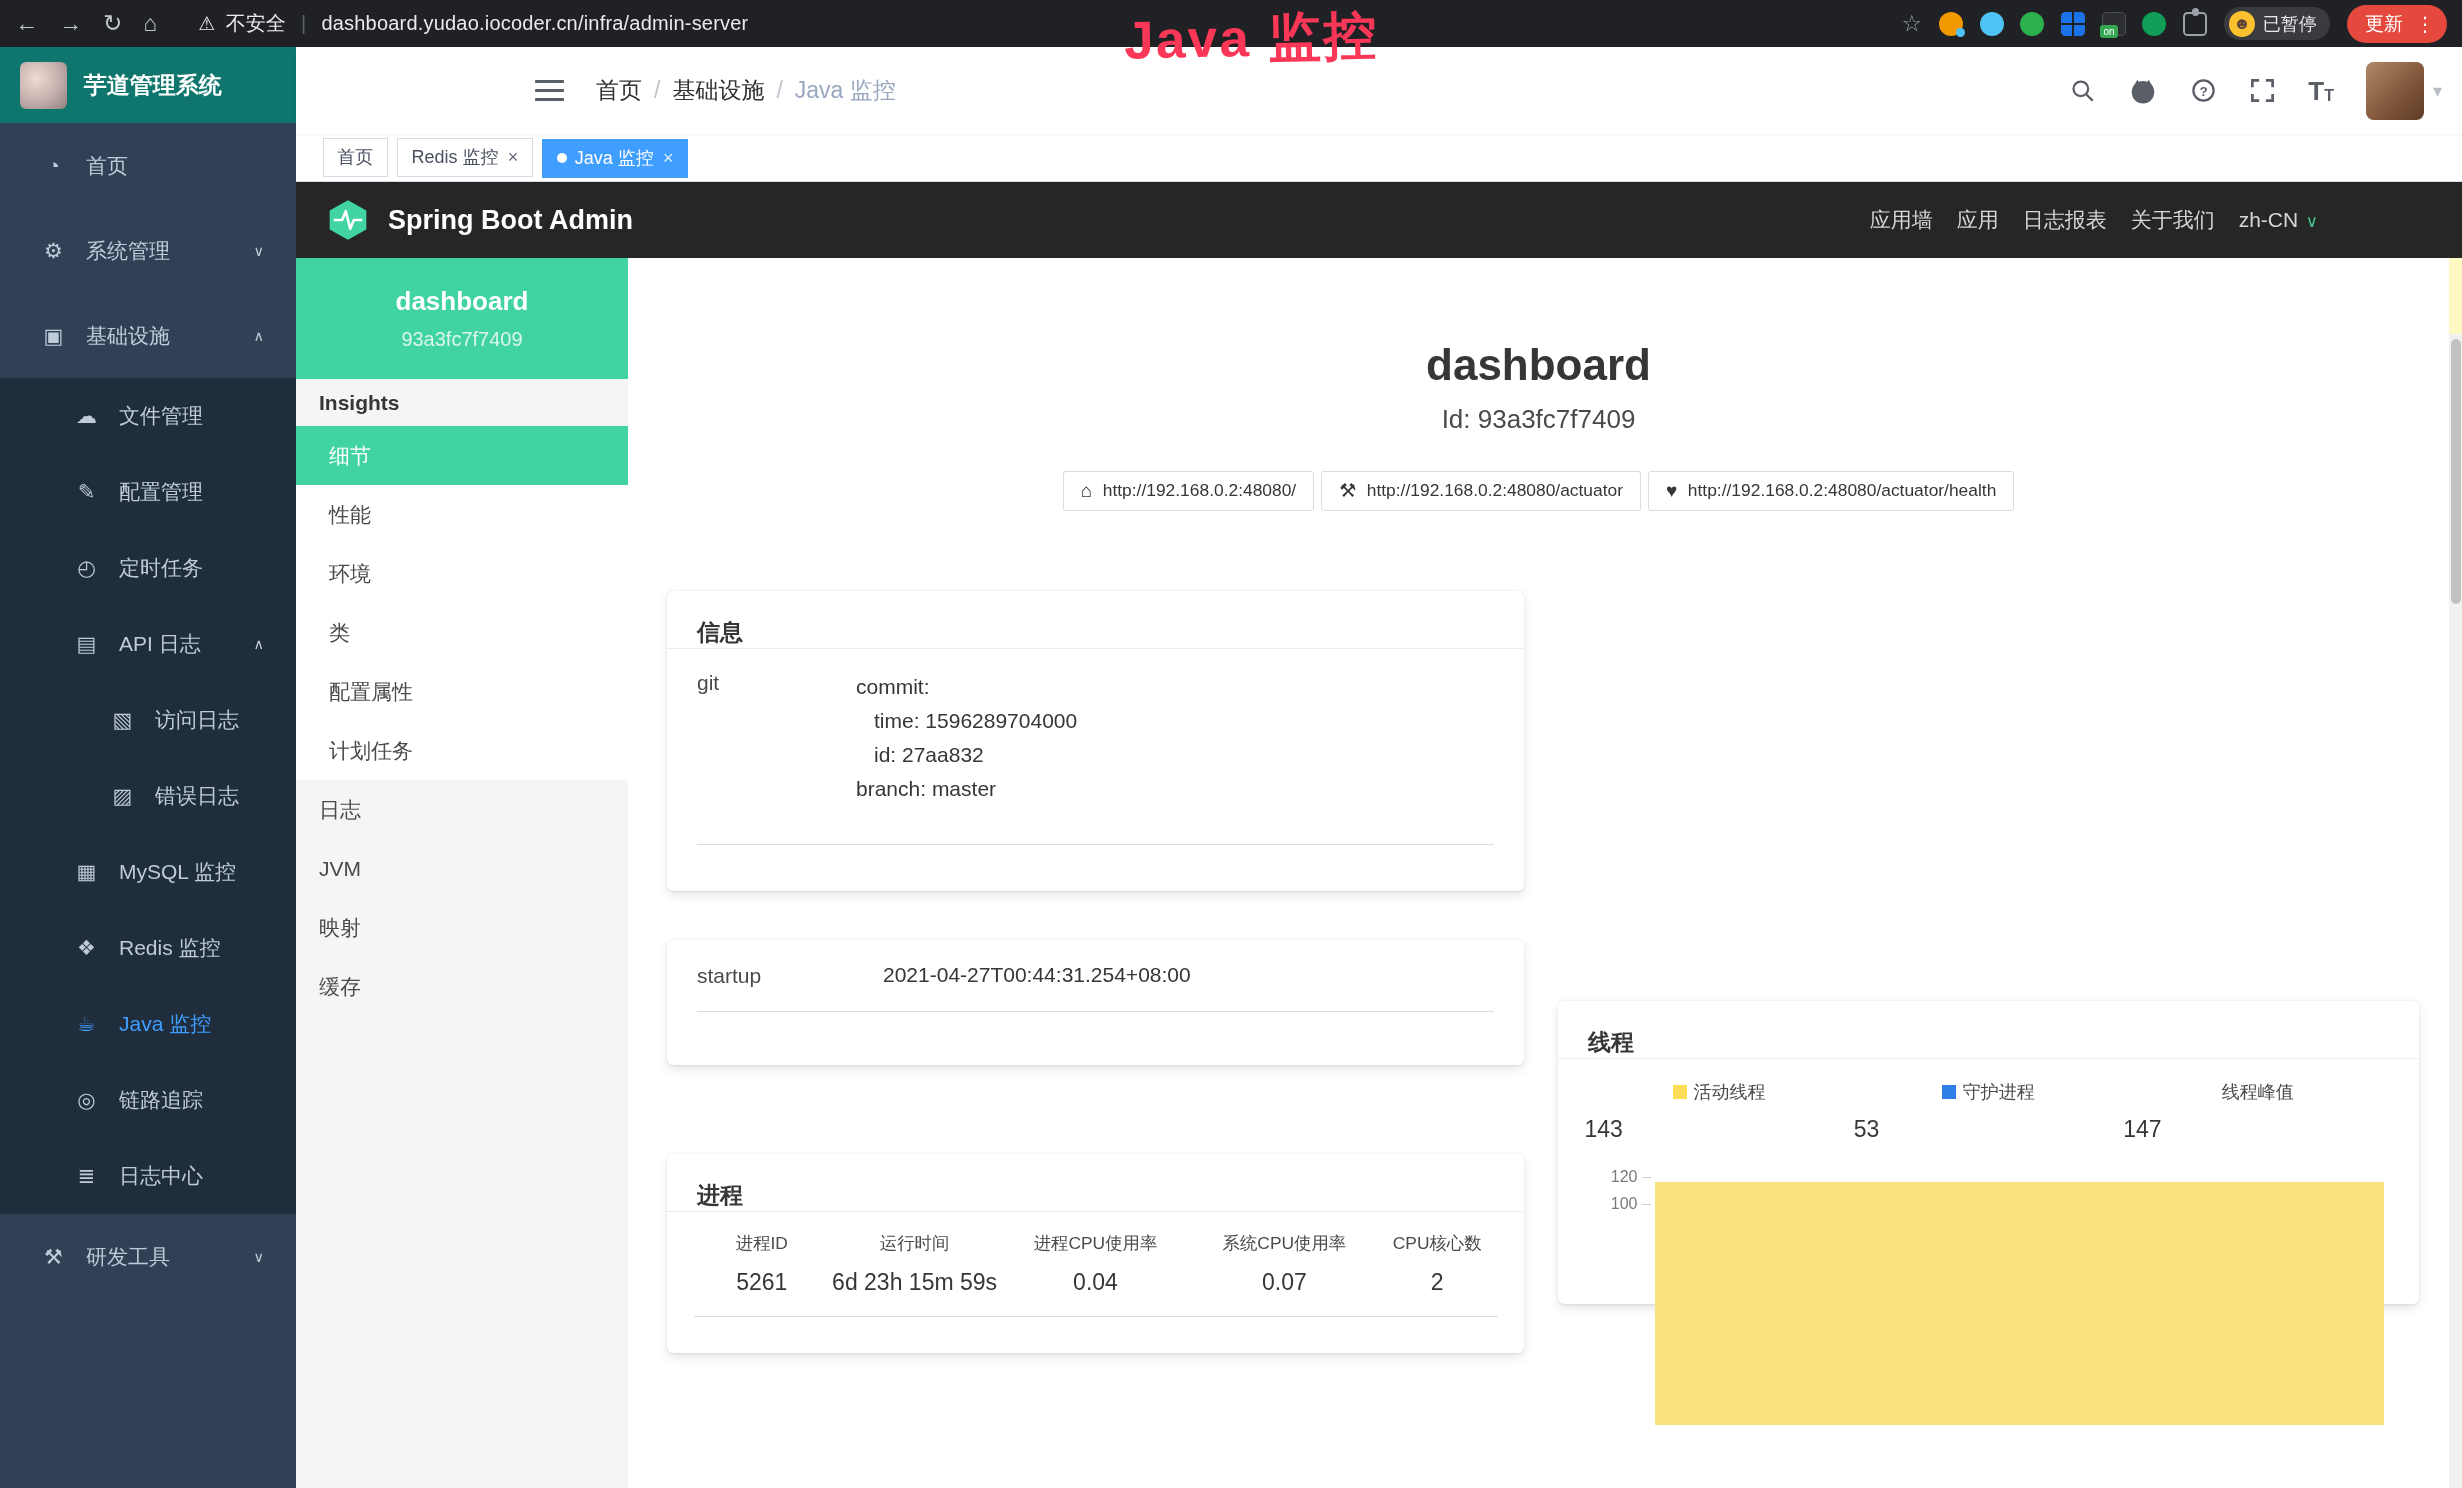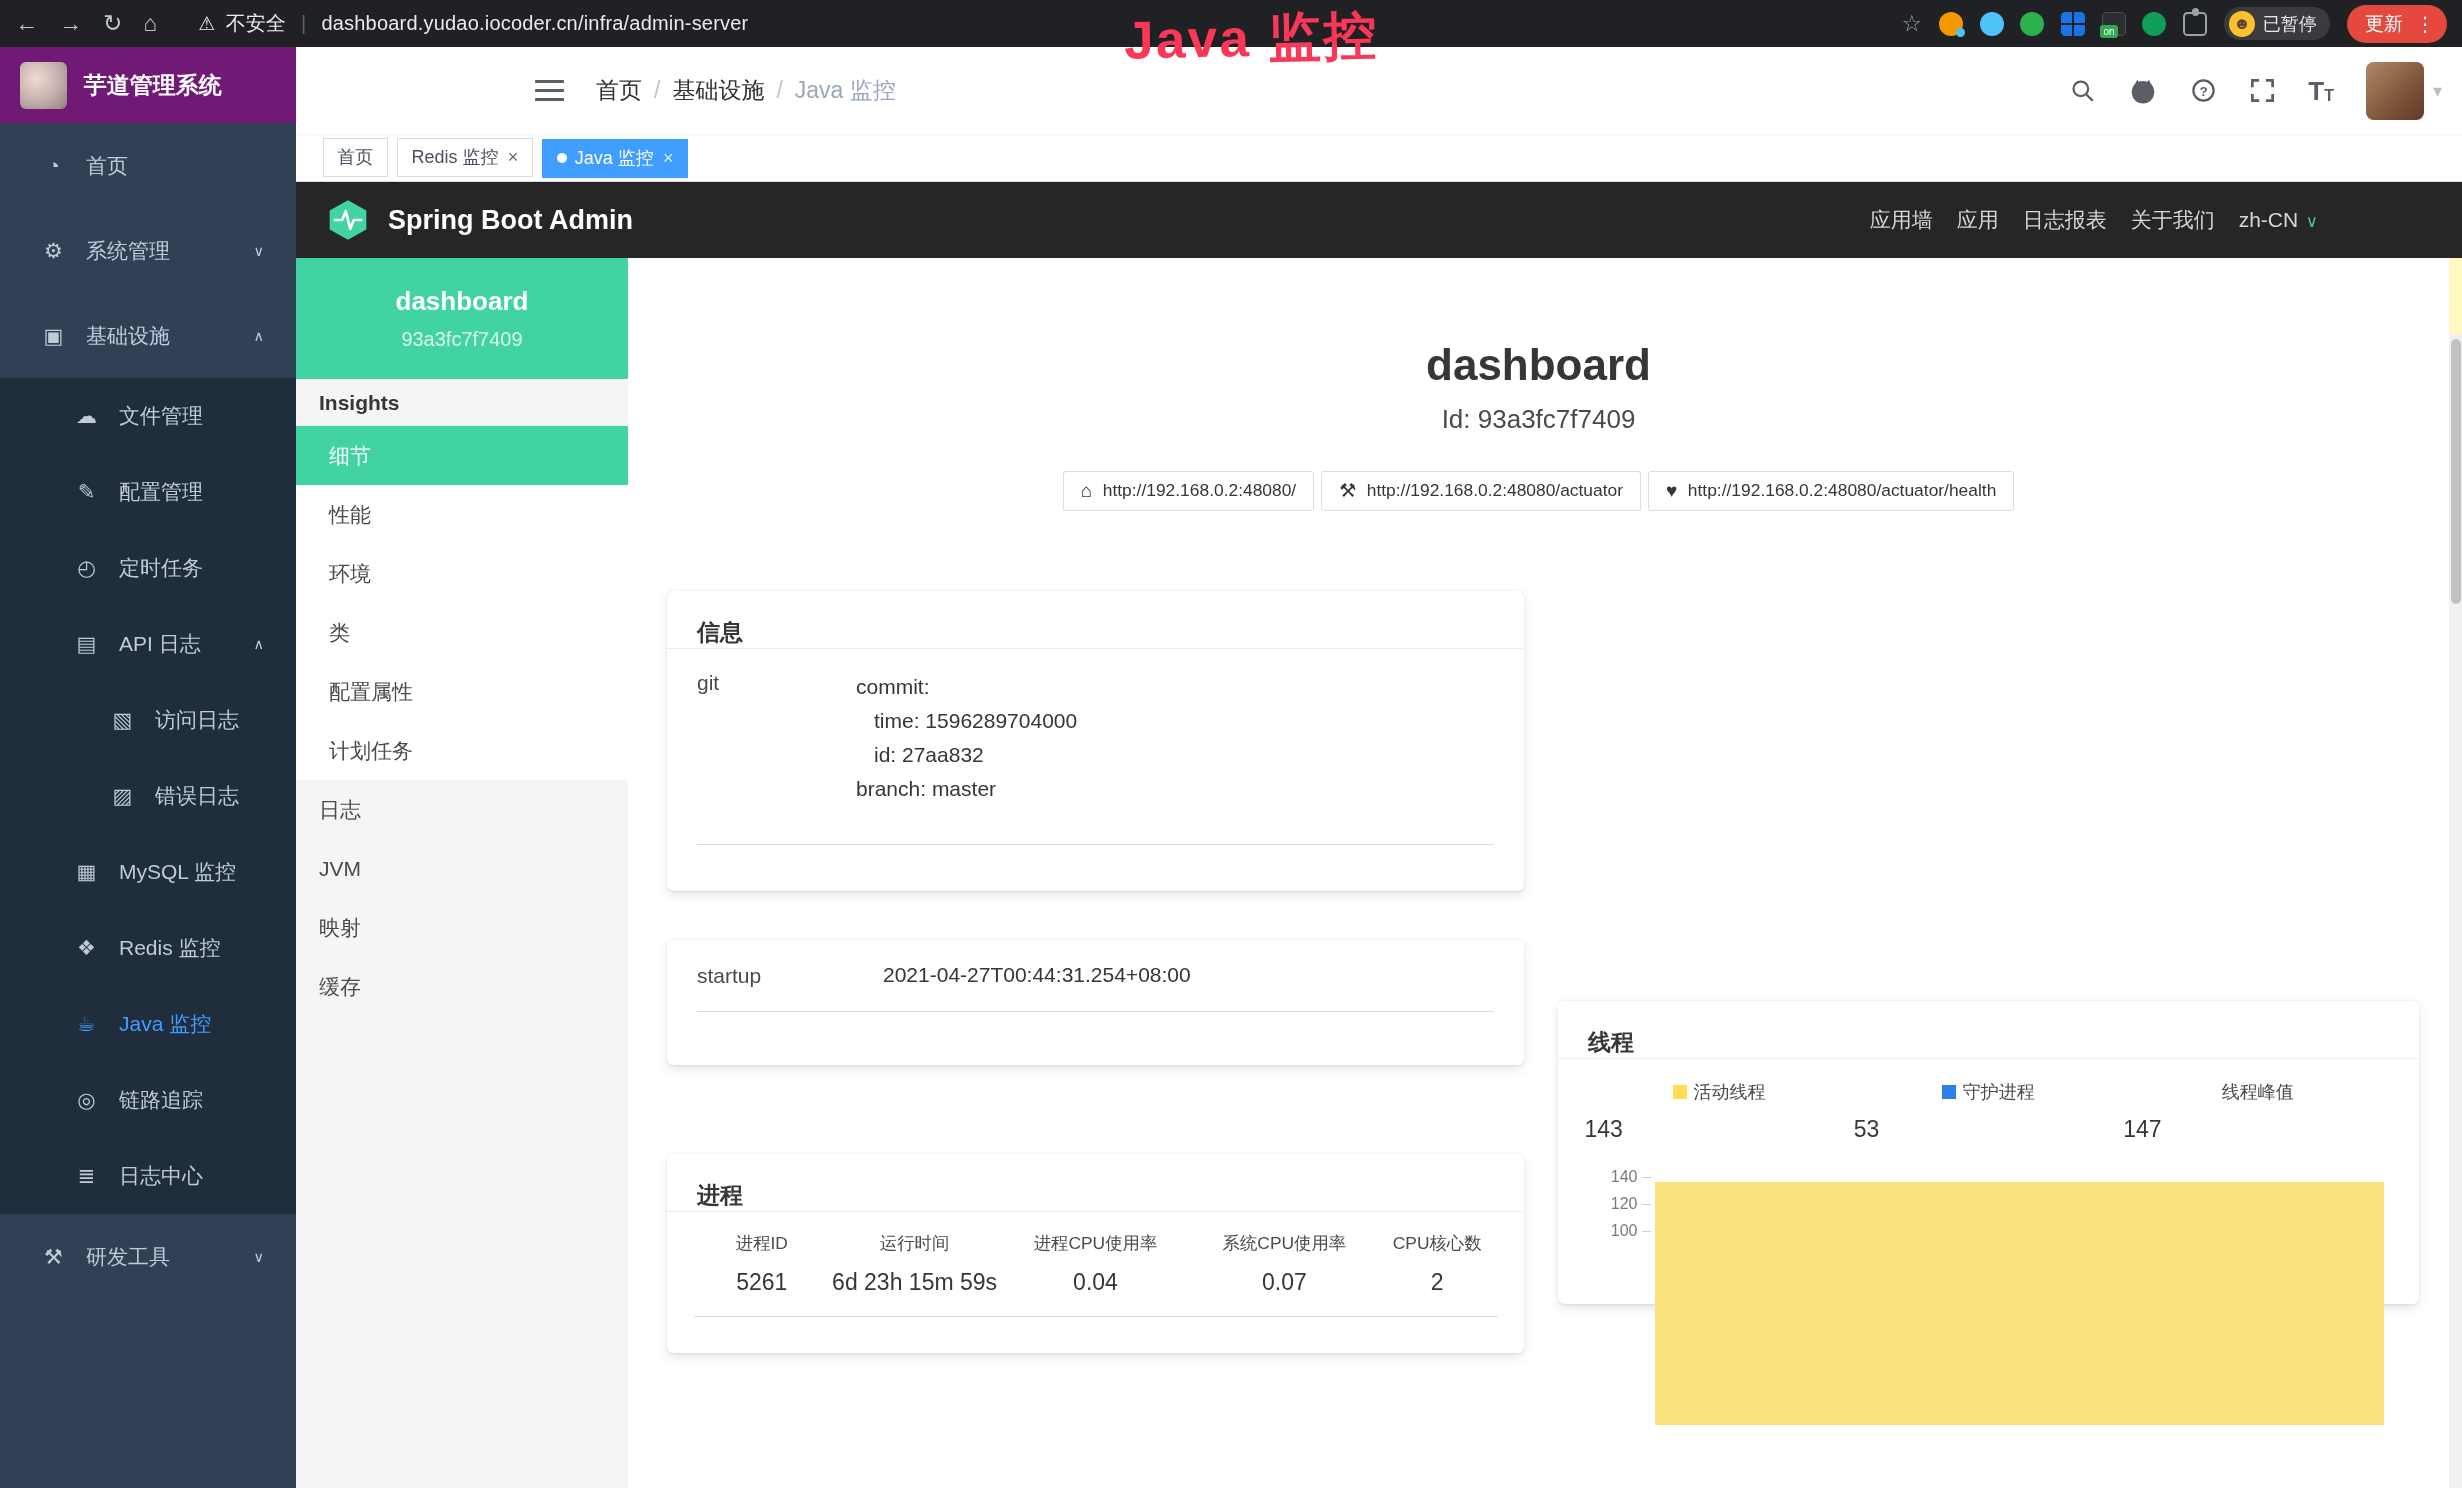--- a/index.html
+++ b/index.html
@@ -39,21 +39,21 @@
   .update-pill{display:flex;align-items:center;gap:12px;background:#e5493d;color:#fff;border-radius:758px;
       padding:6px 12px 6px 18px;font-size:19px;cursor:pointer}
   .update-pill .kebab{font-size:20px}
 
   
   .annotation{position:absolute;top:3px;left:1124px;z-index:50;font-size:53px;font-weight:900;
       color:#fa3757;transform:rotate(-1.2deg);letter-spacing:2.3px;white-space:nowrap}
 
   
   .sidebar{position:absolute;top:47px;left:0;width:296px;bottom:0;background:#304156;overflow:hidden}
-  .logo-row{height:76px;display:flex;align-items:center;gap:16.7px;padding:0 20px;background:#701a75;cursor:pointer}
+  .logo-row{height:76px;display:flex;align-items:center;gap:16.7px;padding:0 20px;background:#0f766e;cursor:pointer}
   .logo-img{width:47px;height:47px;border-radius:6px;flex:none;
       background:radial-gradient(circle at 35% 35%,#efd9d2,#c4aeab 55%,#8d7f7d)}
   .app-title{color:#fff;font-size:23px;font-weight:bold;white-space:nowrap}
   .menu-item{display:flex;align-items:center;gap:18px;color:#bfcbd9;font-size:21px;cursor:pointer;white-space:nowrap}
   .menu-item.d0{height:85px;padding-left:39px}
   .menu-item.d1{height:76px;padding-left:72px;background:#1f2d3d}
   .menu-item.d2{height:76px;padding-left:108px;background:#1f2d3d}
   .menu-item.active{color:#409EFF}
   .menu-item .mi{width:29px;text-align:center;font-size:21px;flex:none}
   .menu-item .chev{margin-left:auto;margin-right:32px;font-size:14.4px;color:#bfcbd9}
@@ -481,24 +481,20 @@
                       </div>
                       <div class="leg">
                         <div class="leg-l">
                           <span>线程峰值</span>
                         </div>
                         <div class="leg-v">147</div>
                       </div>
                     </div>
                   <div class="chart" id="threads-chart">
                       <div class="tick">
-                        <span class="tick-label">140</span>
-                        <span class="tick-dash"></span>
-                      </div>
-                      <div class="tick">
                         <span class="tick-label">120</span>
                         <span class="tick-dash"></span>
                       </div>
                       <div class="tick">
                         <span class="tick-label">100</span>
                         <span class="tick-dash"></span>
                       </div>
                       <div class="chart-area" style="background: rgb(249, 226, 125);"></div>
                     </div>
                 </div>

